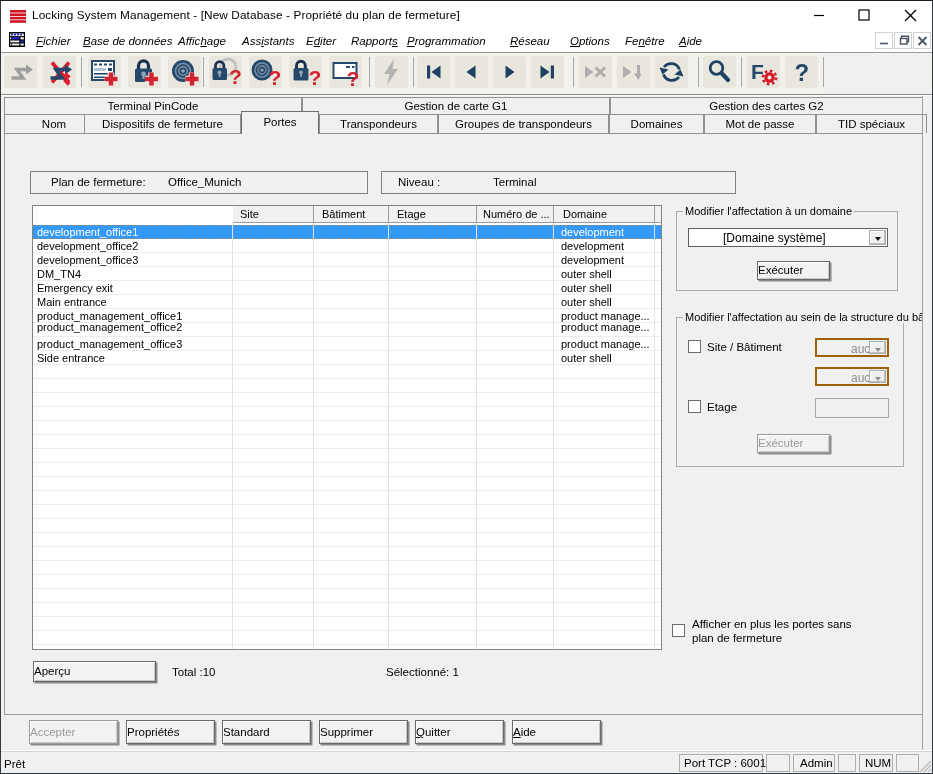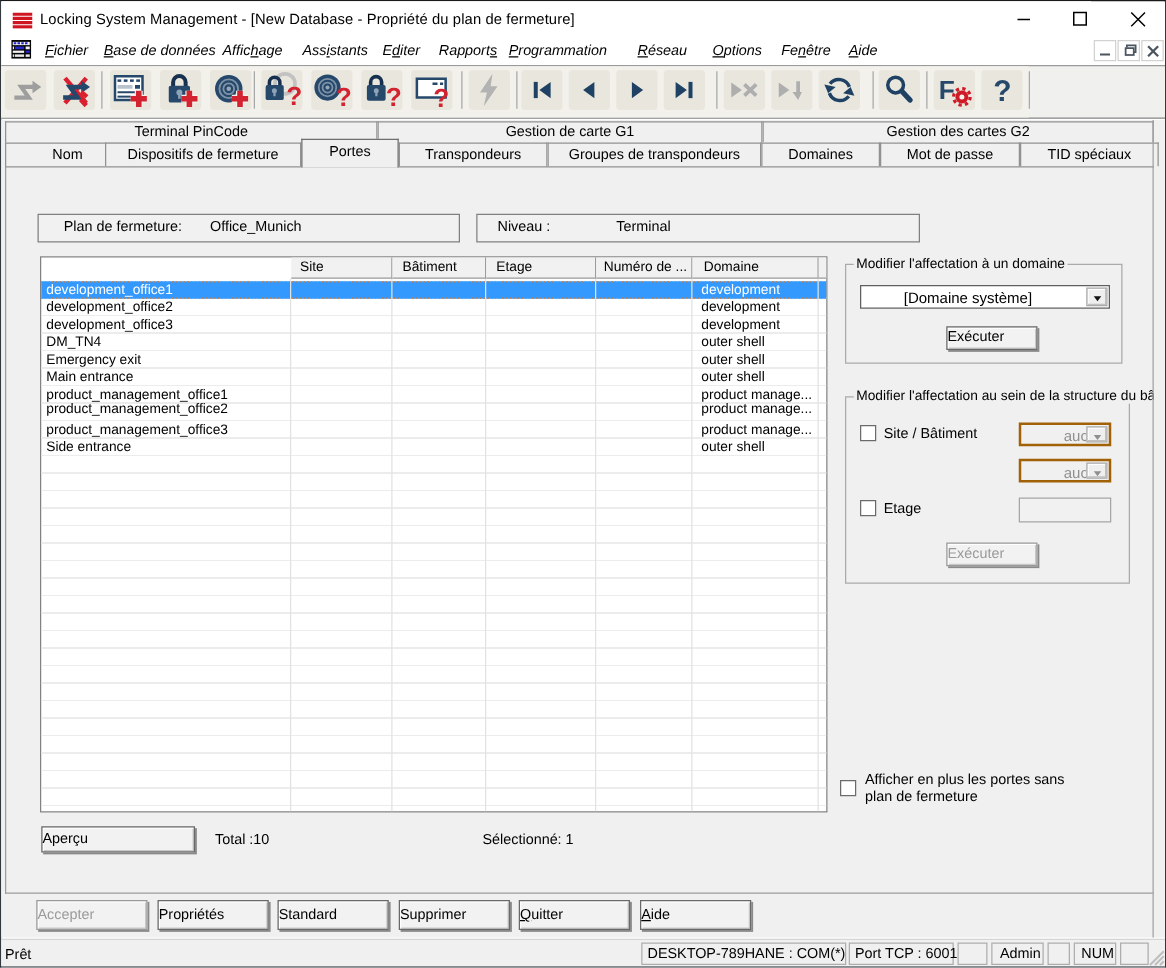--- a/index.html
+++ b/index.html
@@ -396,21 +396,20 @@
     <div class="btn" style="left:221px;top:624px;width:89px;height:24px;line-height:22px">Standard</div>
     <div class="btn" style="left:318px;top:624px;width:89px;height:24px;line-height:22px">Supprimer</div>
     <div class="btn" style="left:414px;top:624px;width:89px;height:24px;line-height:22px"><u>Q</u>uitter</div>
     <div class="btn" style="left:511px;top:624px;width:89px;height:24px;line-height:22px"><u>A</u>ide</div>
   </div>
   <div id="childR"></div>
 </div>
 
 <div id="statusbar">
   <div class="lbl" style="left:3px;top:6px">Prêt</div>
-  <div class="sbox" style="left:512px;width:164px;padding-left:4px">DESKTOP-789HANE : COM(*)</div>
   <div class="sbox" style="left:678px;width:84px;padding-left:4px">Port TCP : 6001</div>
   <div class="sbox" style="left:765px;width:24px"></div>
   <div class="sbox" style="left:792px;width:42px;padding-left:6px">Admin</div>
   <div class="sbox" style="left:837px;width:18px"></div>
   <div class="sbox" style="left:858px;width:34px;padding-left:5px">NUM</div>
   <div class="sbox" style="left:895px;width:23px"></div>
   <svg class="abs" style="left:918px;top:8px" width="13" height="13" viewBox="0 0 13 13">
     <line x1="12" y1="1" x2="1" y2="12" stroke="#bdbdbd" stroke-width="1.5"></line>
     <line x1="12" y1="5" x2="5" y2="12" stroke="#bdbdbd" stroke-width="1.5"></line>
     <line x1="12" y1="9" x2="9" y2="12" stroke="#bdbdbd" stroke-width="1.5"></line>

